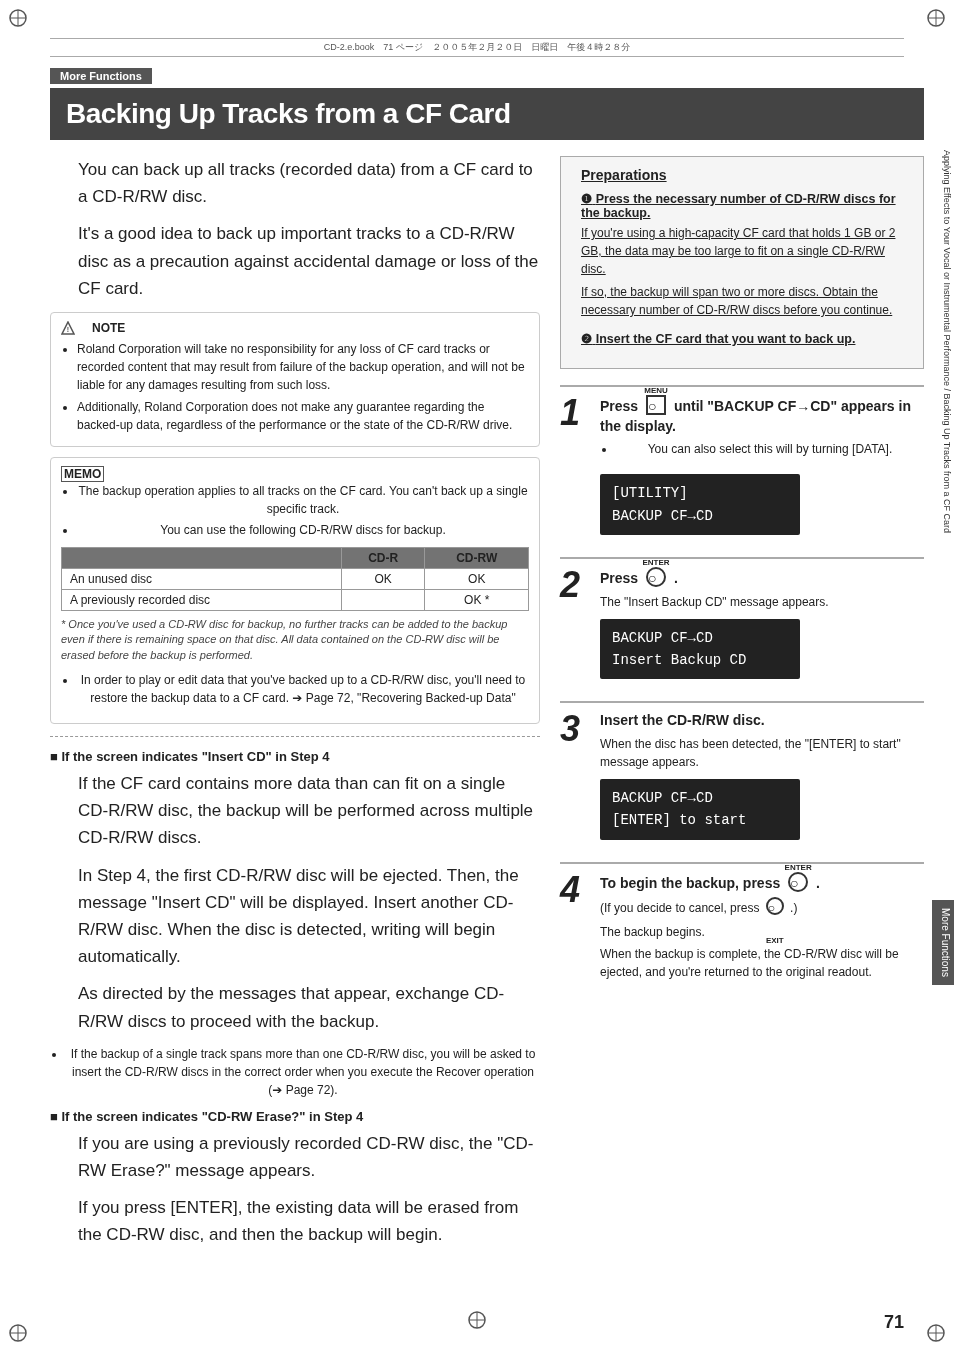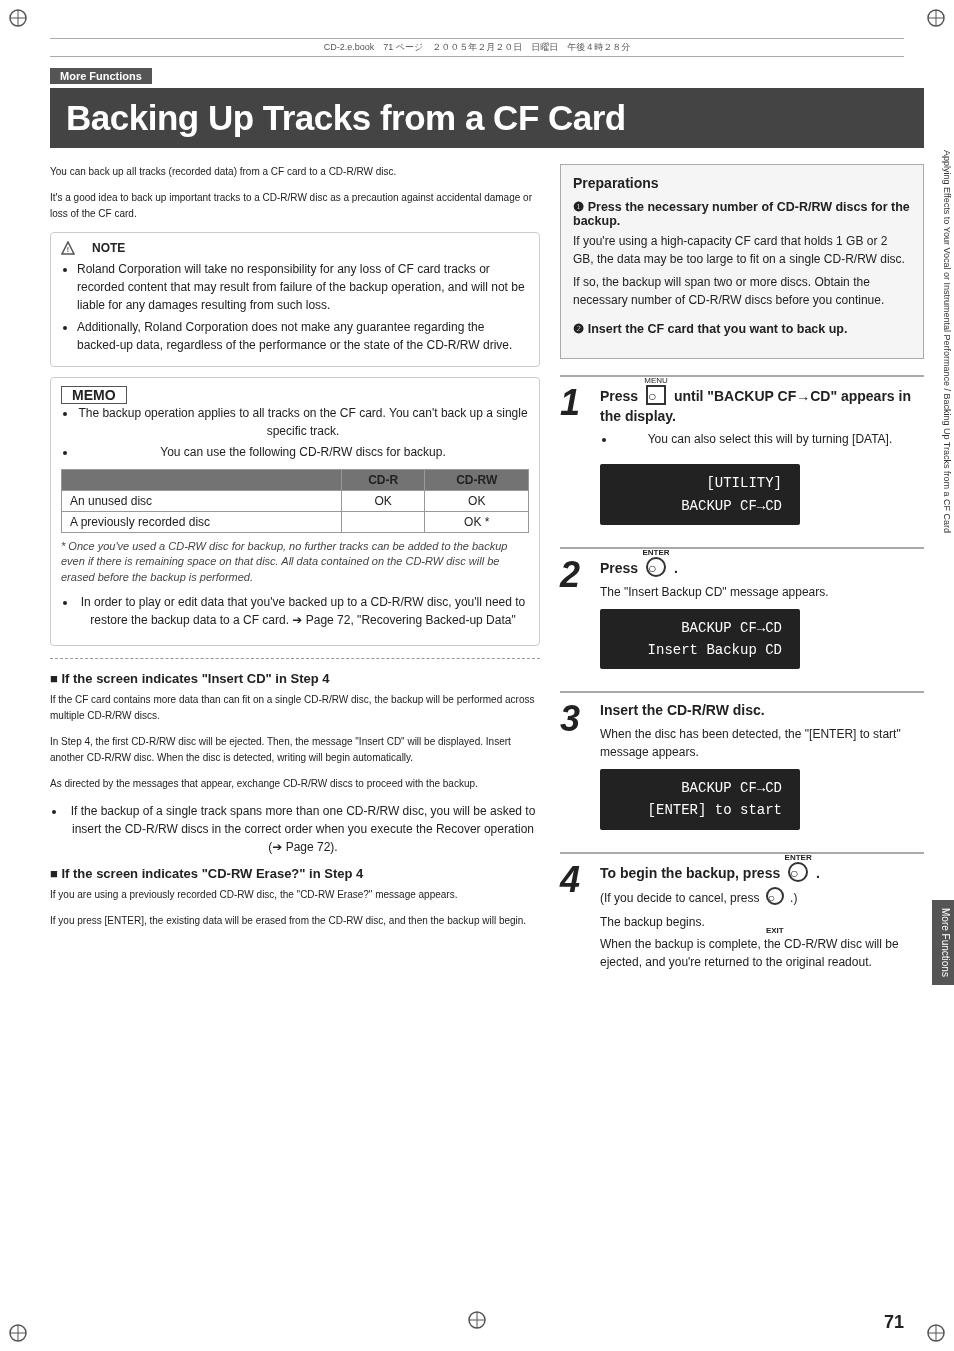--- a/index.html
+++ b/index.html
@@ -57,21 +57,21 @@
       font-size: 11px;
       font-weight: bold;
       padding: 2px 10px;
       margin-bottom: 4px;
     }
 
     
     .page-title {
       background: #444;
       color: #fff;
-      font-size: 35px;
+      font-size: 28px;
       font-weight: bold;
       padding: 10px 16px;
       margin-bottom: 16px;
       letter-spacing: -0.5px;
     }
 
     
     .two-col {
       display: flex;
       gap: 20px;
@@ -79,23 +79,24 @@
     .left-col {
       flex: 0 0 490px;
       width: 490px;
     }
     .right-col {
       flex: 1;
     }
 
     
     .body-text {
-      font-size: 10px;
+      font-size: 17px;
       line-height: 1.6;
       margin-bottom: 10px;
+      margin-left: 28px;
     }
 
     
     .note-box {
       border: 1.5px solid #ccc;
       border-radius: 4px;
       padding: 8px 10px;
       margin-bottom: 10px;
     }
     .note-box .box-title {
@@ -122,22 +123,22 @@
     
     .memo-box {
       border: 1.5px solid #ccc;
       border-radius: 4px;
       padding: 8px 10px;
       margin-bottom: 10px;
     }
     .memo-icon {
       display: inline-block;
       border: 1.5px solid #555;
-      font-size: 14px;
-      padding: 0 10px;
+      font-size: 12px;
+      padding: 0 2px;
       margin-right: 4px;
       font-weight: bold;
     }
 
     
     .disc-table {
       width: 100%;
       border-collapse: collapse;
       font-size: 12px;
       margin: 6px 0;
@@ -210,27 +211,26 @@
       font-size: 12px;
       line-height: 1.5;
     }
 
     
     .display-box {
       background: #222;
       color: #fff;
       font-family: 'Courier New', monospace;
       font-size: 14px;
-      padding: 8px 18px;
+      padding: 8px 12px;
       margin: 8px 0;
       border-radius: 2px;
       line-height: 1.6;
       display: inline-block;
       min-width: 200px;
-      text-align: right;
     }
 
     
     .preparations-panel {
       border-left: 3px solid #555;
       padding-left: 10px;
       margin-bottom: 16px;
     }
     .prep-title {
       font-size: 14px;
@@ -423,21 +423,21 @@
       <div style="margin-top:10px;">
         <p class="sub-section-title">If the screen indicates "CD-RW Erase?" in Step 4</p>
         <p class="body-text">If you are using a previously recorded CD-RW disc, the "CD-RW Erase?" message appears.</p>
         <p class="body-text">If you press [ENTER], the existing data will be erased from the CD-RW disc, and then the backup will begin.</p>
       </div>
 
     </div>
 
     <div class="right-col">
 
-      <div class="preparations-panel" style="background:#f5f5f5; border-left: none; border: 1px solid #aaa; padding: 10px 12px; margin-bottom: 16px;">
+      <div class="preparations-panel" style="background:#f5f5f5; border-left: none; border: 1px solid #aaa; padding: 10px 20px; margin-bottom: 16px; text-decoration: underline;">
         <p class="prep-title">Preparations</p>
 
         <div class="prep-item">
           <p class="prep-item-title">
             <span>❶</span>
             <span>Press the necessary number of CD-R/RW discs for the backup.</span>
           </p>
           <p class="prep-item-text">If you're using a high-capacity CF card that holds 1 GB or 2 GB, the data may be too large to fit on a single CD-R/RW disc.</p>
           <p class="prep-item-text" style="margin-top:5px;">If so, the backup will span two or more discs. Obtain the necessary number of CD-R/RW discs before you continue.</p>
         </div>
@@ -450,21 +450,21 @@
         </div>
       </div>
 
       <div class="step-container">
         <div class="step-header">
           <div class="step-number">1</div>
           <div class="step-content">
             <p class="step-title">
               <span>Press</span>
               <span style="display:inline-block; position:relative; margin: 0 4px;">
-                <span style="font-size:8px; position:absolute; top:-10px; left:50%; transform:translateX(-50%); font-weight:normal;">MENU</span>
+                <span style="font-size:8px; position:absolute; top:-10px; left:50%; transform:translateX(-50%); font-weight:bold;">MENU</span>
                 <span style="display:inline-block; width:20px; height:20px; border:2px solid #333; border-radius:50;">○</span>
               </span>
               <span>until "BACKUP CF→CD" appears in the display.</span>
             </p>
             <ul class="bullet-list">
               <li>You can also select this will by turning [DATA].</li>
             </ul>
             <div class="display-box">
               <div>[UTILITY]</div>
               <div>BACKUP CF→CD</div>

